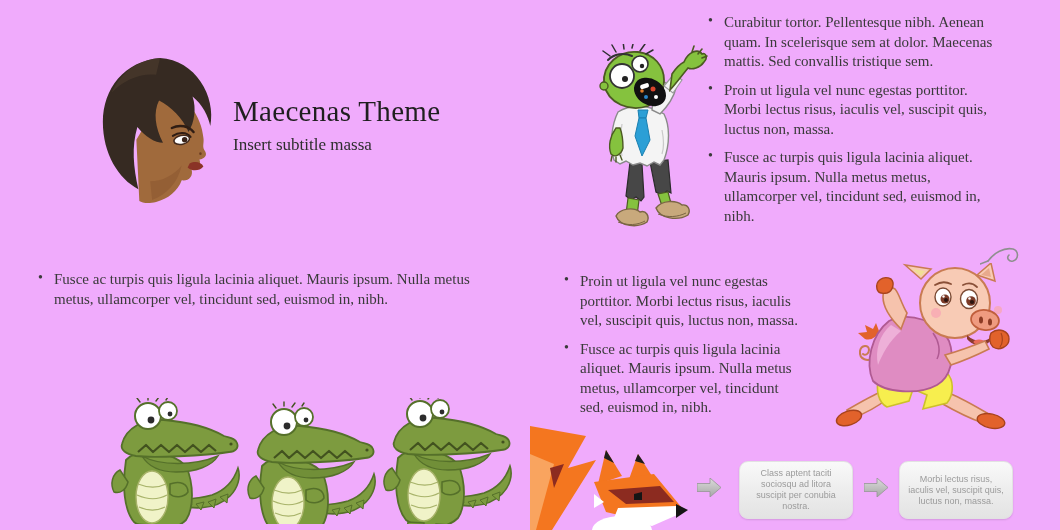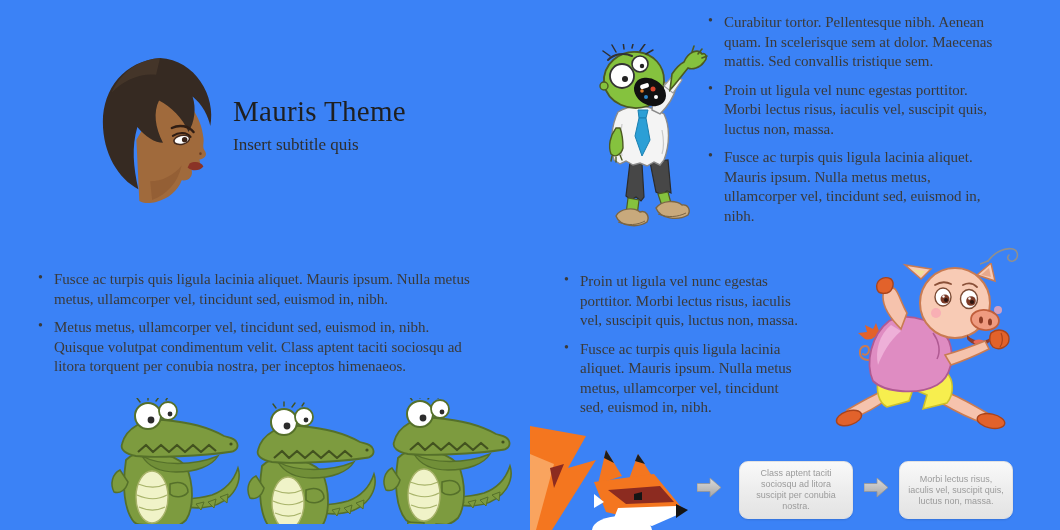--- a/index.html
+++ b/index.html
@@ -1,18 +1,18 @@
 <!DOCTYPE html>
 <html><head>
 <meta charset="utf-8">
 <style>
   html,body{margin:0;padding:0;background:#ffffff;}
   .canvas{position:relative;width:1060px;height:530px;background:#ffffff;overflow:hidden;
           font-family:"Liberation Serif","DejaVu Serif",serif;}
-  .slide{position:absolute;width:530px;height:265px;background:#3b82f6;}
+  .slide{position:absolute;width:530px;height:265px;background:#f0abfc;}
   #slide-title{left:0;top:0;}
   #slide-zombie{left:530px;top:0;}
   #slide-crocs{left:0;top:265px;}
   #slide-pig{left:530px;top:265px;}
   .abs{position:absolute;}
 
   
   .title-block{position:absolute;left:233px;top:94px;}
   .main-title{font-size:29px;line-height:34px;color:#1f1f1f;letter-spacing:0.3px;}
   .sub-title{font-size:17px;line-height:20px;color:#2e2e2e;margin-top:7px;}
@@ -48,22 +48,22 @@
                C103,68 105,54 101,42 C111,50 117,62 119,72 C125,42 104,5 68,3 Z" fill="#362a22"></path>
       <path d="M68,3 C45,5 28,18 19,38 C30,26 48,18 64,20 Z" fill="#4a3a2c" opacity="0.7"></path>
       <ellipse cx="90" cy="86" rx="8" ry="4.5" transform="rotate(-12 90 86)" fill="#ffffff" stroke="#42291d" stroke-width="1.5"></ellipse>
       <circle cx="93" cy="86" r="2.8" fill="#3a241a"></circle>
       <path d="M81,82 C87,78 95,78 99,83" fill="none" stroke="#2f1d14" stroke-width="2" stroke-linecap="round"></path>
       <path d="M80,74 C88,70 97,72 102,78" fill="none" stroke="#2f1d14" stroke-width="2.5" stroke-linecap="round"></path>
       <circle cx="109" cy="100" r="1.3" fill="#6b3d22"></circle>
       <path d="M98,110 C104,107 110,109 112,113 C108,118 100,118 96,114 Z" fill="#8a3326"></path>
     </svg>
     <div class="title-block">
-      <div class="main-title">Mauris Theme</div>
-      <div class="sub-title">Insert subtitle quis</div>
+      <div class="main-title">Maecenas Theme</div>
+      <div class="sub-title">Insert subtitle massa</div>
     </div>
   </div>
 
   <div class="slide" id="slide-zombie">
     <svg class="abs" style="left:50px;top:44px;" width="128" height="200" viewBox="0 0 128 200" aria-hidden="true">
 
       <path d="M50,118 L46,152 l5,4 l5,-3 l5,4 l3,-4 L62,120 Z" fill="#474747" stroke="#2b2b2b" stroke-width="1.2"></path>
       <path d="M70,118 L76,148 l6,3 l5,-4 l4,2 L88,116 Z" fill="#474747" stroke="#2b2b2b" stroke-width="1.2"></path>
 
       <path d="M48,154 L46,170 L57,172 L59,156 Z" fill="#85c23e" stroke="#4c5a22" stroke-width="1.2"></path>
@@ -107,21 +107,20 @@
     <ul class="bullets abs" style="left:177px;top:13px;width:298px;">
       <li><span>Curabitur tortor. Pellentesque nibh. Aenean quam. In scelerisque sem at dolor. Maecenas mattis. Sed convallis tristique sem.</span></li>
       <li><span>Proin ut ligula vel nunc egestas porttitor. Morbi lectus risus, iaculis vel, suscipit quis, luctus non, massa.</span></li>
       <li><span>Fusce ac turpis quis ligula lacinia aliquet. Mauris ipsum. Nulla metus metus, ullamcorper vel, tincidunt sed, euismod in, nibh.</span></li>
     </ul>
   </div>
 
   <div class="slide" id="slide-crocs">
     <ul class="bullets abs" style="left:37px;top:5px;width:444px;">
       <li><span>Fusce ac turpis quis ligula lacinia aliquet. Mauris ipsum. Nulla metus metus, ullamcorper vel, tincidunt sed, euismod in, nibh.</span></li>
-      <li><span>Metus metus, ullamcorper vel, tincidunt sed, euismod in, nibh. Quisque volutpat condimentum velit. Class aptent taciti sociosqu ad litora torquent per conubia nostra, per inceptos himenaeos.</span></li>
     </ul>
     <svg class="abs" style="left:106px;top:133px;" width="412" height="126" viewBox="0 0 412 126" aria-hidden="true">
       <defs>
         <g id="crocG">
 
           <path d="M56,100 C82,112 108,110 122,96 C130,88 133,77 130,68 C126,80 118,90 104,95 C90,99 72,100 56,96 Z" fill="#7d9b3f" stroke="#55702a" stroke-width="1.6"></path>
           <path d="M112,97 l7,6 l1,-9 Z M100,102 l6,6 l2,-9 Z M88,104 l5,6 l3,-8 Z M76,105 l4,6 l4,-7 Z" fill="#7d9b3f" stroke="#55702a" stroke-width="1"></path>
 
           <path d="M18,60 C14,86 16,110 26,122 C40,132 66,132 78,120 C86,108 86,84 78,66 C64,52 32,46 18,60 Z" fill="#7d9b3f" stroke="#55702a" stroke-width="1.8"></path>
 

